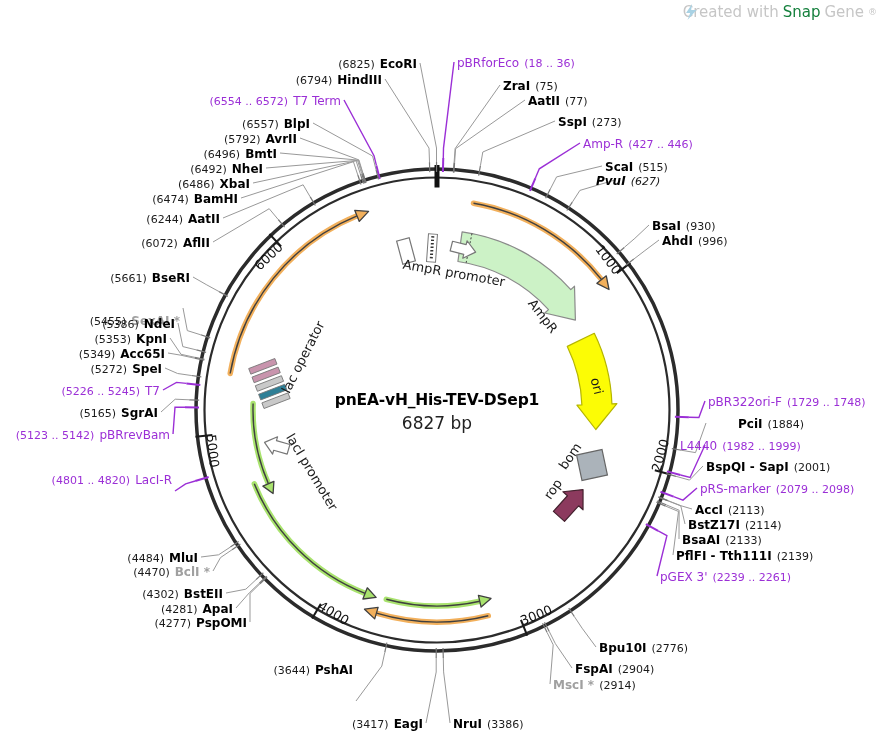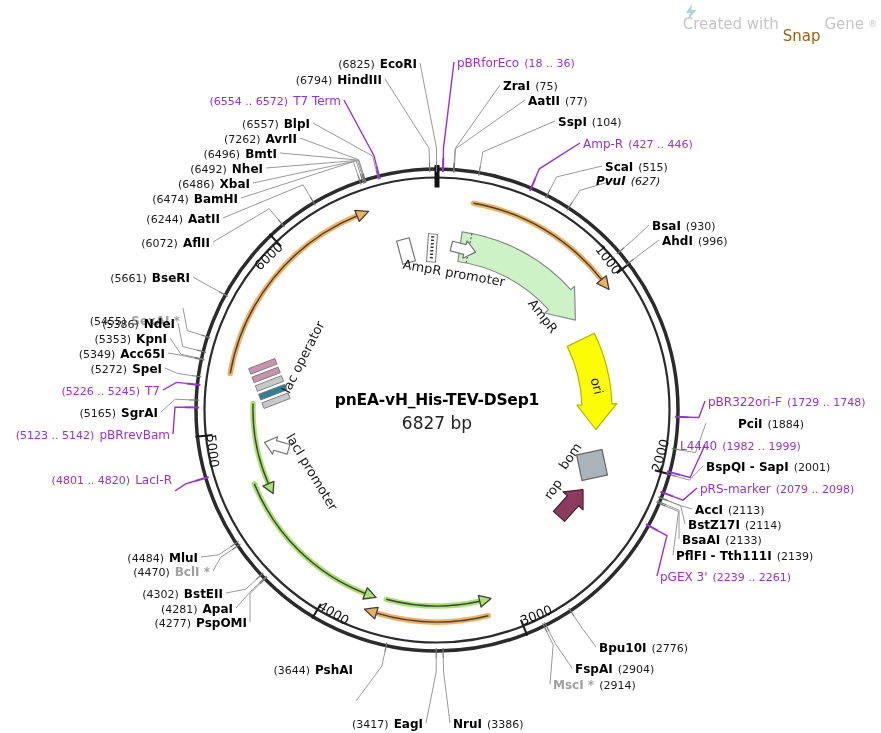--- a/index.html
+++ b/index.html
@@ -13,21 +13,21 @@
   .lbl .nm.gray{color:#a0a0a0;}
   .lbl span + span{margin-left:5px;}
   .lbl.purple .nm{font-weight:normal;}
   .lbl.purple .nm,.lbl.purple .pos{color:#9b2fd6;}
   .flabel{position:absolute;white-space:nowrap;color:#1a1a1a;line-height:1;}
   .title-block{position:absolute;left:437px;top:412px;transform:translate(-50%,-50%);text-align:center;}
   .title-block .pname{font-size:15.5px;font-weight:bold;letter-spacing:-0.2px;color:#000;}
   .title-block .psize{font-size:17px;color:#222;margin-top:4px;}
   .credit{position:absolute;top:3px;right:4px;display:flex;align-items:center;gap:4px;
           font-size:15px;color:#c6c6c6;}
-  .credit .brand{color:#a16207;margin-top:24px;}
+  .credit .brand{color:#15803d;}
   .credit .sup{font-size:9px;vertical-align:super;color:#c6c6c6;}
 </style>
 </head>
 <body>
 
 <div class="stage">
   <svg id="map-svg" width="881" height="733">
       <circle cx="437" cy="410" r="241" fill="none" stroke="#2b2b2b" stroke-width="3.5"></circle>
       <circle cx="437" cy="410" r="232.5" fill="none" stroke="#2b2b2b" stroke-width="2.2"></circle>
       <path d="M 230.2,373.5 A 210 210 0 0 1 357.0,215.8" stroke="#f2b05c" stroke-width="5.5" fill="none" stroke-linecap="round"></path>
@@ -177,21 +177,21 @@
       <line x1="549.075836288572" y1="631.2306645115392" x2="544.556649341452" y2="622.3100732005901" stroke="#777" stroke-width="1.2"></line>
       <polyline points="549.1,631.2 555.4,643.7 572,668" fill="none" stroke="#999999" stroke-width="1"></polyline>
       <line x1="547.035036357276" y1="632.2527632535823" x2="542.5981397299665" y2="623.2909582836799" stroke="#777" stroke-width="1.2"></line>
       <polyline points="547.0,632.3 553.2,644.8 550,684" fill="none" stroke="#999999" stroke-width="1"></polyline>
     </svg>
   <div id="labels">
       <div class="lbl" style="right: 464px; top: 63px;"><span class="pos">(6825)</span><span class="nm">EcoRI</span></div>
       <div class="lbl" style="right: 499px; top: 79px;"><span class="pos">(6794)</span><span class="nm">HindIII</span></div>
       <div class="lbl purple" style="right: 540px; top: 100px;"><span class="pos">(6554 .. 6572)</span><span class="nm">T7 Term</span></div>
       <div class="lbl" style="right: 571px; top: 123px;"><span class="pos">(6557)</span><span class="nm">BlpI</span></div>
-      <div class="lbl" style="right: 584px; top: 138px;"><span class="pos">(7262)</span><span class="nm">AvrII</span></div>
+      <div class="lbl" style="right: 584px; top: 138px;"><span class="pos">(5792)</span><span class="nm">AvrII</span></div>
       <div class="lbl" style="right: 604px; top: 153px;"><span class="pos">(6496)</span><span class="nm">BmtI</span></div>
       <div class="lbl" style="right: 618px; top: 168px;"><span class="pos">(6492)</span><span class="nm">NheI</span></div>
       <div class="lbl" style="right: 631px; top: 183px;"><span class="pos">(6486)</span><span class="nm">XbaI</span></div>
       <div class="lbl" style="right: 643px; top: 198px;"><span class="pos">(6474)</span><span class="nm">BamHI</span></div>
       <div class="lbl" style="right: 661px; top: 218px;"><span class="pos">(6244)</span><span class="nm">AatII</span></div>
       <div class="lbl" style="right: 671px; top: 242px;"><span class="pos">(6072)</span><span class="nm">AflII</span></div>
       <div class="lbl" style="right: 691px; top: 277px;"><span class="pos">(5661)</span><span class="nm">BseRI</span></div>
       <div class="lbl" style="right: 701px; top: 320px;"><span class="pos">(5455)</span><span class="nm gray">SexAI *</span></div>
       <div class="lbl" style="right: 706px; top: 323px;"><span class="pos">(5386)</span><span class="nm">NdeI</span></div>
       <div class="lbl" style="right: 714px; top: 338px;"><span class="pos">(5353)</span><span class="nm">KpnI</span></div>
@@ -205,21 +205,21 @@
       <div class="lbl" style="right: 671px; top: 571px;"><span class="pos">(4470)</span><span class="nm gray">BclI *</span></div>
       <div class="lbl" style="right: 658px; top: 593px;"><span class="pos">(4302)</span><span class="nm">BstEII</span></div>
       <div class="lbl" style="right: 648px; top: 608px;"><span class="pos">(4281)</span><span class="nm">ApaI</span></div>
       <div class="lbl" style="right: 634px; top: 622px;"><span class="pos">(4277)</span><span class="nm">PspOMI</span></div>
       <div class="lbl" style="right: 528px; top: 669px; margin-left: 9px;"><span class="pos">(3644)</span><span class="nm">PshAI</span></div>
       <div class="lbl" style="right: 458px; top: 723px;"><span class="pos">(3417)</span><span class="nm">EagI</span></div>
       <div class="lbl" style="left: 453px; top: 723px;"><span class="nm">NruI</span><span class="pos">(3386)</span></div>
       <div class="lbl purple" style="left: 457px; top: 62px;"><span class="nm">pBRforEco</span><span class="pos">(18 .. 36)</span></div>
       <div class="lbl" style="left: 503px; top: 85px;"><span class="nm">ZraI</span><span class="pos">(75)</span></div>
       <div class="lbl" style="left: 528px; top: 100px;"><span class="nm">AatII</span><span class="pos">(77)</span></div>
-      <div class="lbl" style="left: 558px; top: 121px;"><span class="nm">SspI</span><span class="pos">(104)</span></div>
+      <div class="lbl" style="left: 558px; top: 121px;"><span class="nm">SspI</span><span class="pos">(273)</span></div>
       <div class="lbl purple" style="left: 583px; top: 143px;"><span class="nm">Amp-R</span><span class="pos">(427 .. 446)</span></div>
       <div class="lbl" style="left: 605px; top: 166px;"><span class="nm">ScaI</span><span class="pos">(515)</span></div>
       <div class="lbl" style="left: 596px; top: 180px; font-style: italic;"><span class="nm">PvuI</span><span class="pos">(627)</span></div>
       <div class="lbl" style="left: 652px; top: 225px;"><span class="nm">BsaI</span><span class="pos">(930)</span></div>
       <div class="lbl" style="left: 662px; top: 240px;"><span class="nm">AhdI</span><span class="pos">(996)</span></div>
       <div class="lbl purple" style="left: 708px; top: 401px;"><span class="nm">pBR322ori-F</span><span class="pos">(1729 .. 1748)</span></div>
       <div class="lbl" style="left: 738px; top: 423px; text-align: center;"><span class="nm">PciI</span><span class="pos">(1884)</span></div>
       <div class="lbl purple" style="left: 680px; top: 445px;"><span class="nm">L4440</span><span class="pos">(1982 .. 1999)</span></div>
       <div class="lbl" style="left: 706px; top: 466px;"><span class="nm">BspQI - SapI</span><span class="pos">(2001)</span></div>
       <div class="lbl purple" style="left: 700px; top: 488px;"><span class="nm">pRS-marker</span><span class="pos">(2079 .. 2098)</span></div>

